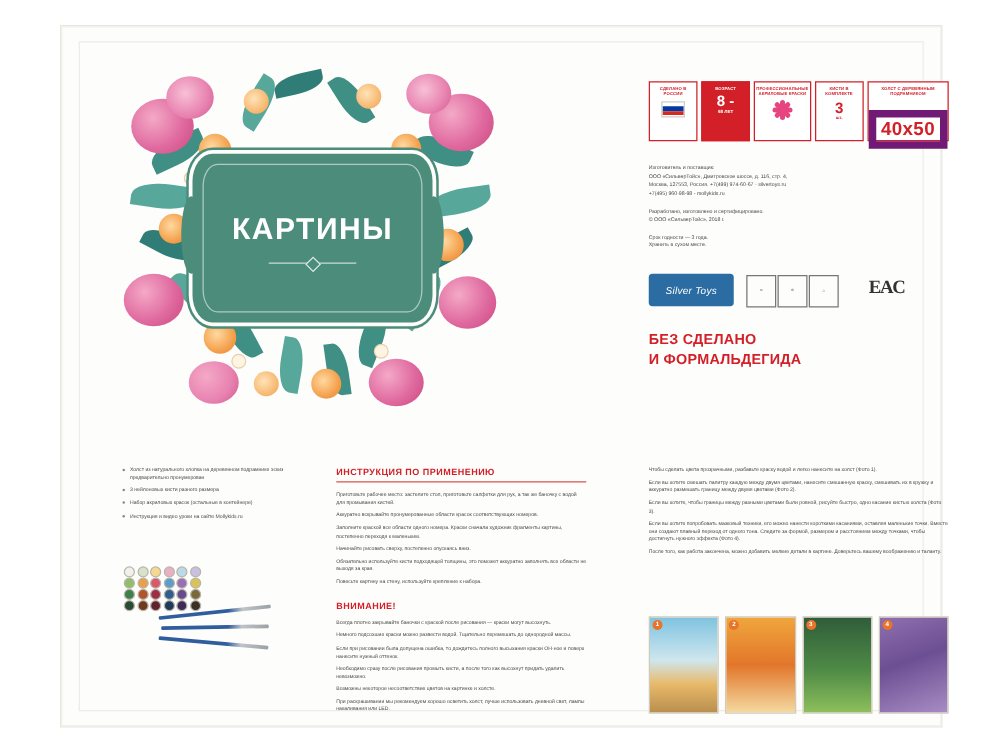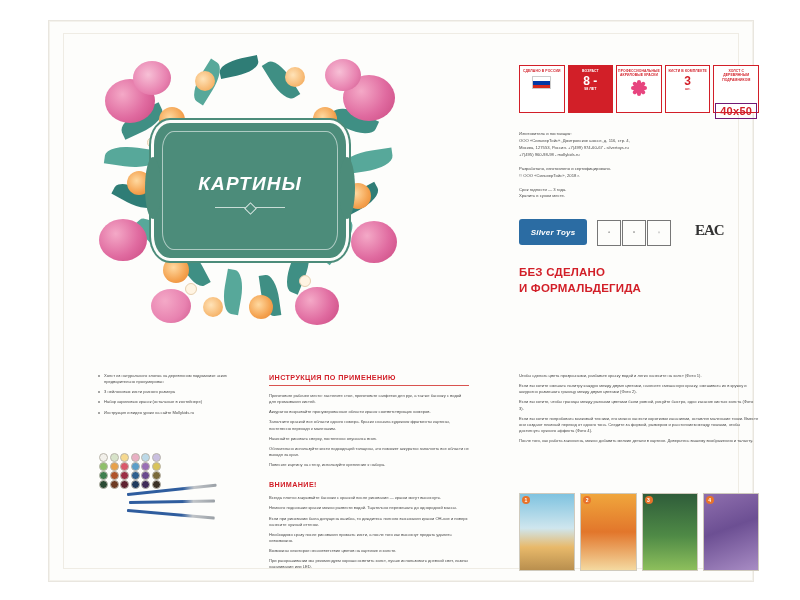--- a/index.html
+++ b/index.html
@@ -49,21 +49,21 @@
     content:"";position:absolute;right:-9px;top:34px;width:16px;height:62px;
     background:#4c8c7a;border-radius:50%;
   }
   .label-inner{
     position:absolute;left:8px;top:8px;right:8px;bottom:8px;
     border:1px solid rgba(255,255,255,.55);
     border-radius:12px/18px;
     display:flex;flex-direction:column;align-items:center;justify-content:center;
     color:#ffffff;text-align:center;
   }
-  .title-1{font-size:19px;letter-spacing:1.2px;font-weight:bold;font-style:italic;}
+  .title-1{font-size:24px;letter-spacing:1.2px;font-weight:bold;}
   .title-2{font-size:15px;letter-spacing:1px;font-weight:bold;margin-top:6px;}
   .title-orn{
     margin-top:12px;width:70px;height:1px;background:rgba(255,255,255,.7);position:relative;
   }
   .title-orn:before{
     content:"";position:absolute;left:31px;top:-3px;width:7px;height:7px;
     border:1px solid rgba(255,255,255,.8);transform:rotate(45deg);background:#4c8c7a;
   }
 
   
@@ -94,40 +94,40 @@
   .flag i.b{top:33.33%;background:#0039a6;}
   .flag i.r{top:66.66%;background:#d52b1e;}
   .star{
     width:16px;height:16px;margin-top:2px;position:relative;
   }
   .star b{
     position:absolute;left:50%;top:50%;width:16px;height:4px;margin:-2px 0 0 -8px;
     background:#e7457f;border-radius:2px;
   }
   .size-box{
-    margin-top:21px;border:1px solid #701a75;font-size:11px;font-weight:bold;color:#d21f28;
+    margin-top:10px;border:6px solid #701a75;font-size:15px;font-weight:bold;color:#d21f28;
     padding:1px 4px;letter-spacing:.3px;
   }
 
   
   .mfr{
     position:absolute;left:470px;top:110px;width:240px;
     font-size:4.2px;line-height:1.65;color:#4a4a4a;
   }
   .mfr p{margin:0 0 7px 0;}
 
   
   .logos{
     position:absolute;left:470px;top:196px;width:240px;height:36px;
   }
   .silvertoys{
     position:absolute;left:0;top:2px;width:68px;height:26px;
     background:#2b6ca3;border-radius:3px;color:#fff;
     display:flex;align-items:center;justify-content:center;
-    font-size:8px;font-style:italic;font-weight:bold;letter-spacing:.2px;
+    font-size:8px;font-style:italic;font-weight:normal;letter-spacing:.2px;
   }
   .icon-box{
     position:absolute;top:3px;width:22px;height:24px;border:.6px solid #777;
     display:flex;align-items:center;justify-content:center;
   }
   .icon-box.a{left:78px;}
   .icon-box.b{left:103px;}
   .icon-box.c{left:128px;}
   .icon-box .tiny{font-size:2.6px;color:#555;text-align:center;line-height:1.2;padding:1px;}
   .eac{

